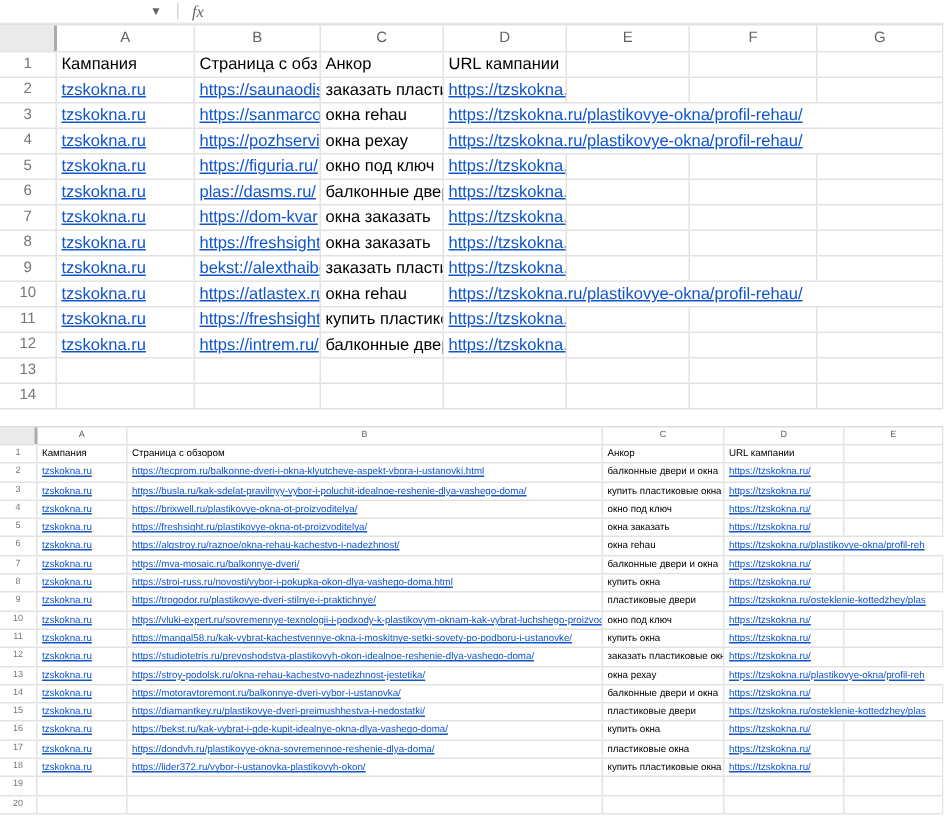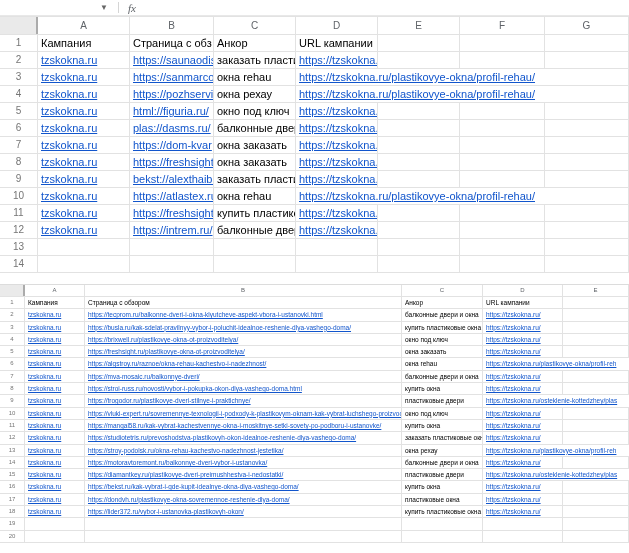--- a/index.html
+++ b/index.html
@@ -93,21 +93,21 @@
         <div class="cell link t-b">https://pozhservi</div>
         <div class="cell t-c">окна рехау</div>
         <div class="cell link t-d grow nb">https://tzskokna.ru/plastikovye-okna/profil-rehau/</div>
         <div class="cell t-e nb"></div>
         <div class="cell t-f nb"></div>
         <div class="cell t-g"></div>
       </div>
       <div class="row t-row">
         <div class="cell rn t-rn">5</div>
         <div class="cell link t-a">tzskokna.ru</div>
-        <div class="cell link t-b">html://figuria.ru/</div>
+        <div class="cell link t-b">https://figuria.ru/</div>
         <div class="cell t-c">окно под ключ</div>
         <div class="cell link t-d">https://tzskokna.ru/</div>
         <div class="cell t-e"></div>
         <div class="cell t-f"></div>
         <div class="cell t-g"></div>
       </div>
       <div class="row t-row">
         <div class="cell rn t-rn">6</div>
         <div class="cell link t-a">tzskokna.ru</div>
         <div class="cell link t-b">plas://dasms.ru/</div>

